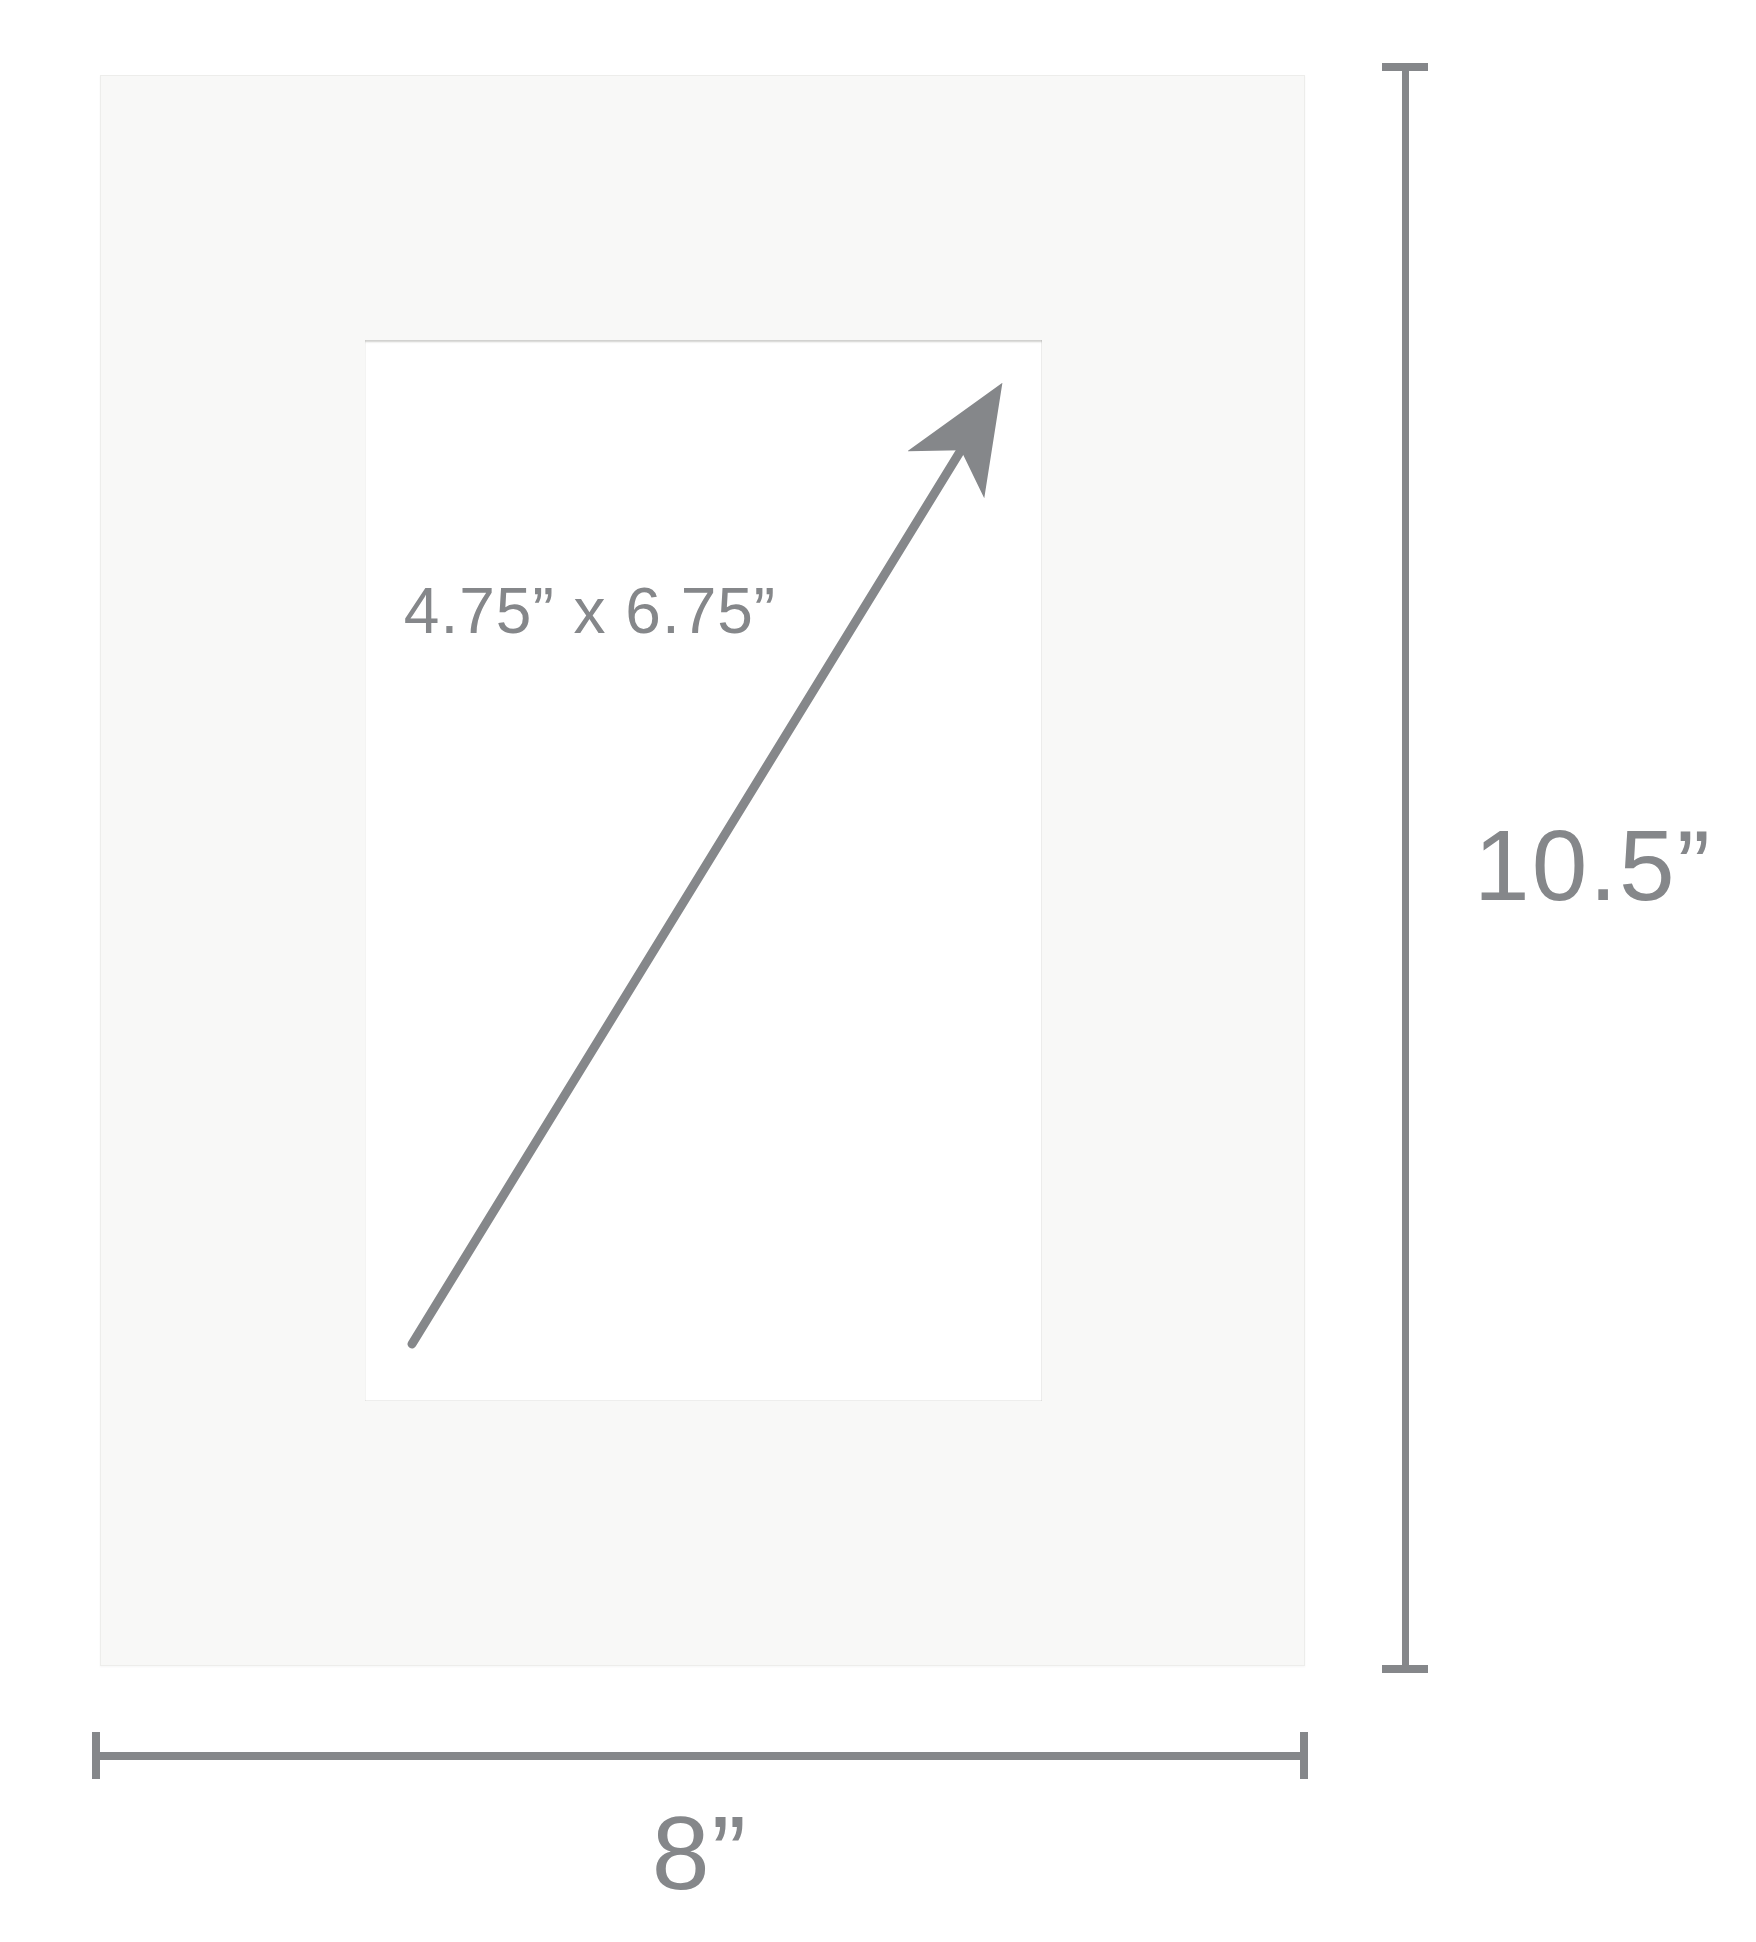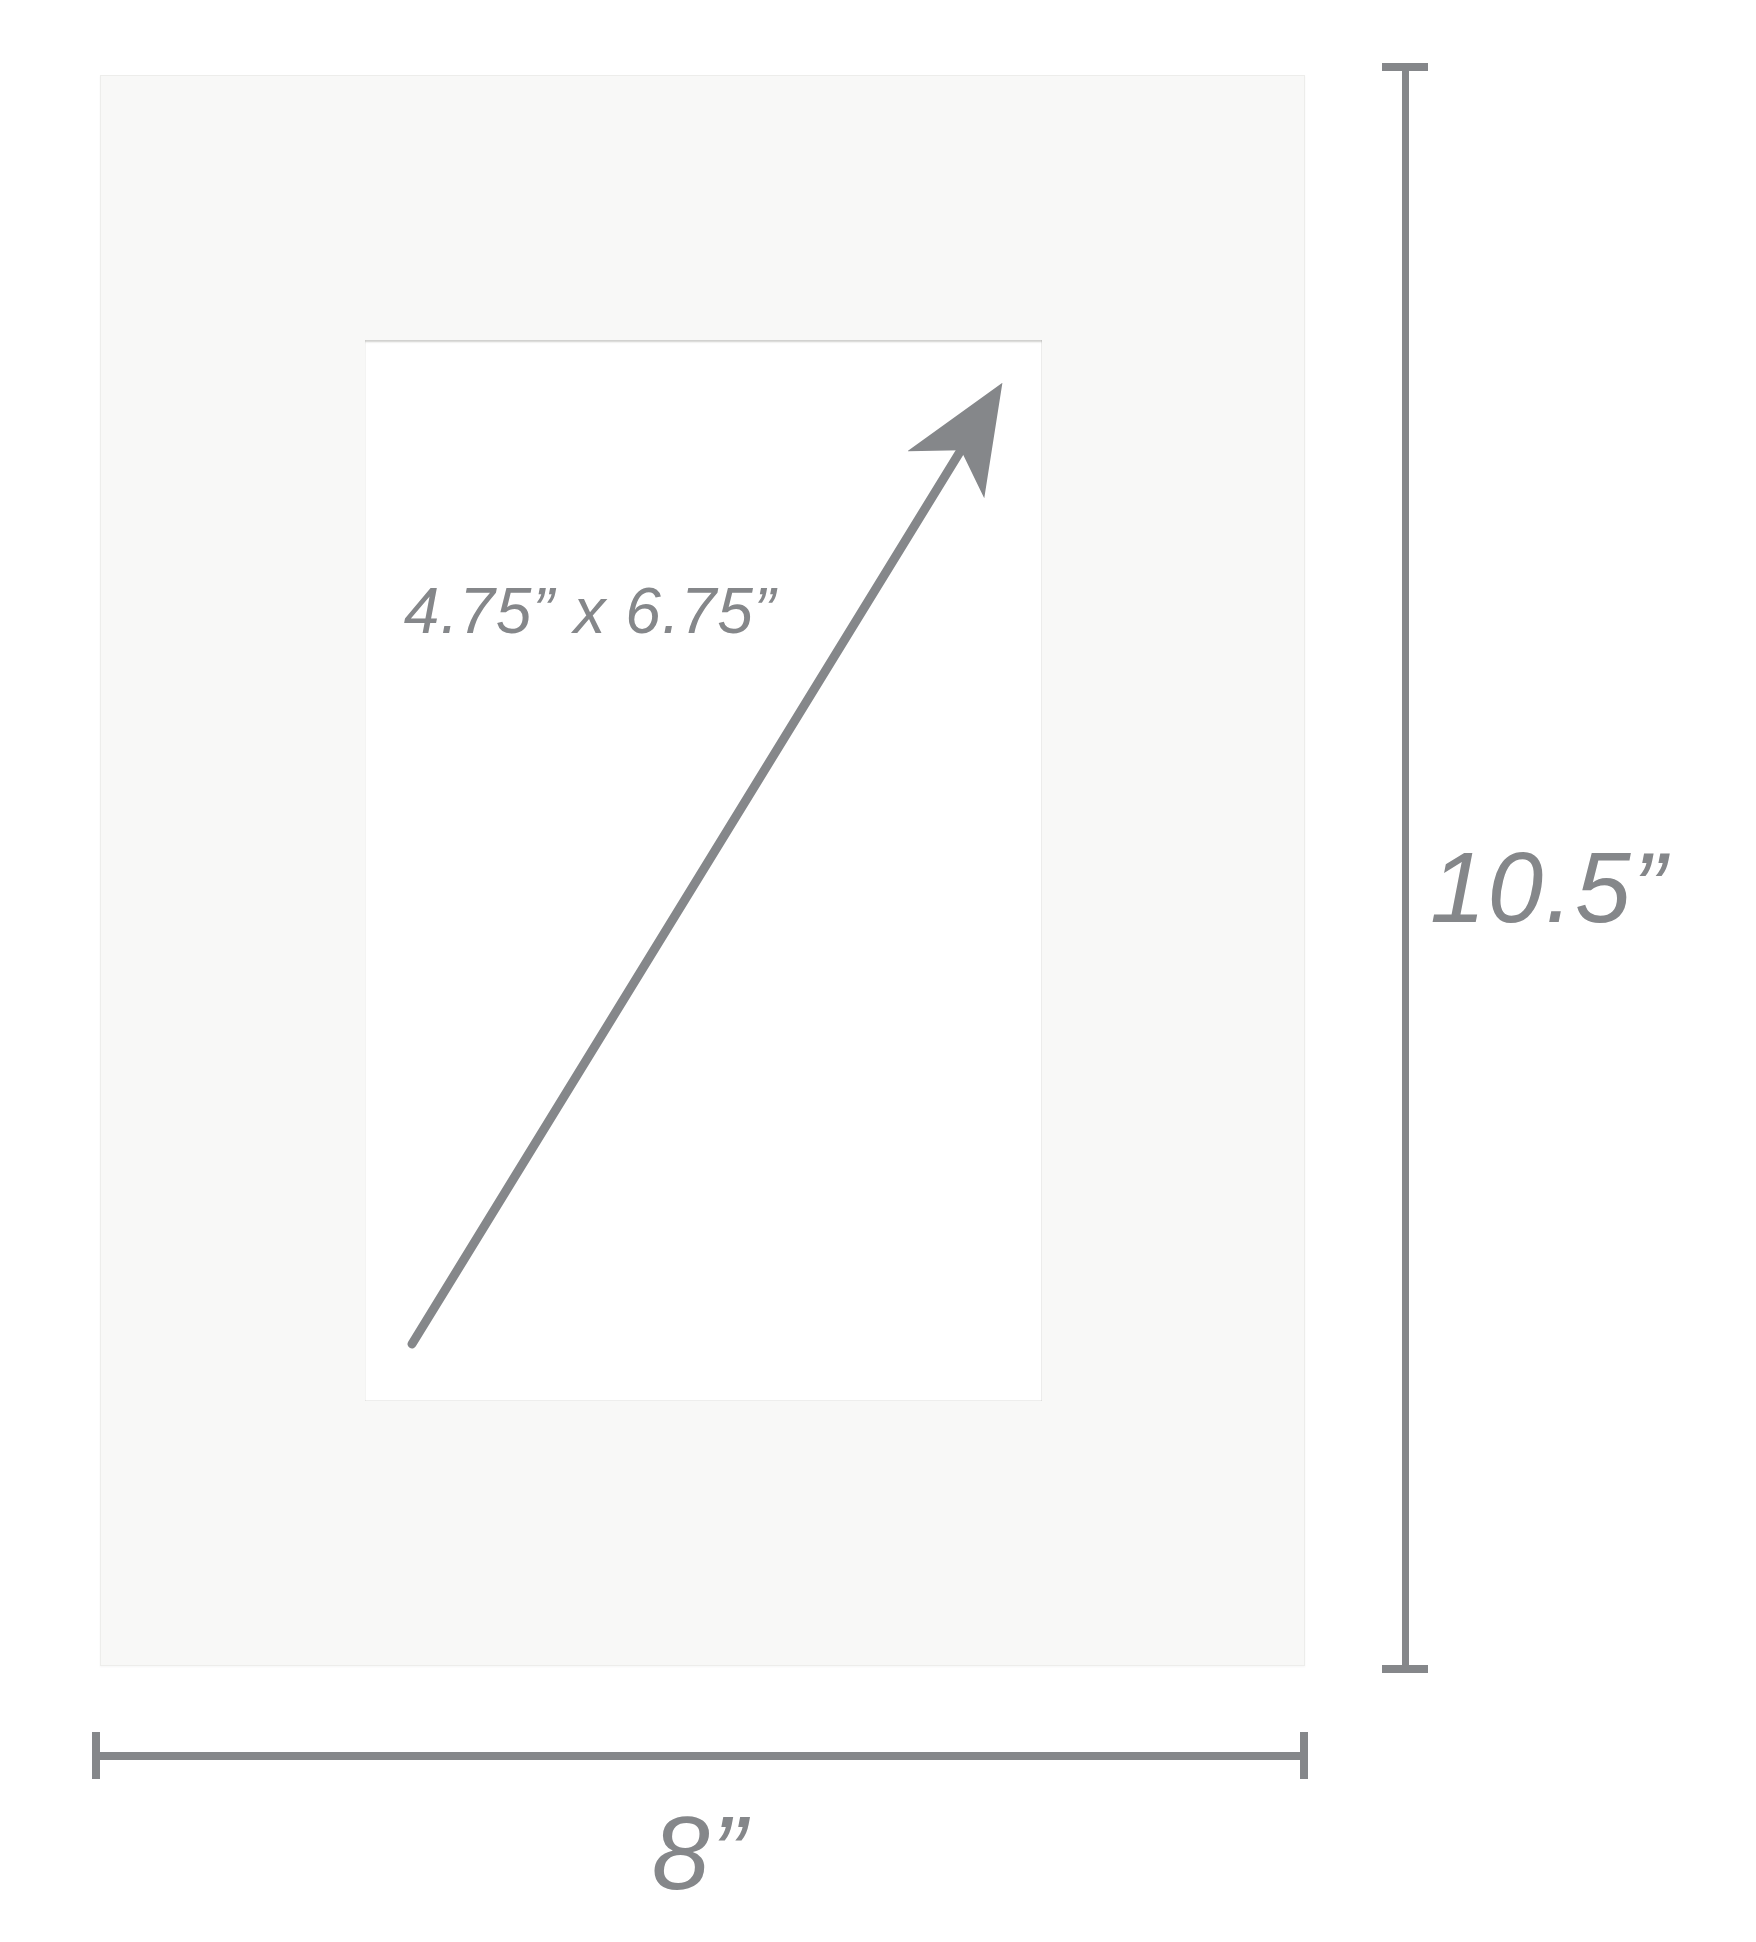--- a/index.html
+++ b/index.html
@@ -14,21 +14,20 @@
     height: 1942px;
     background: var(--background);
     font-family: "Liberation Sans", "DejaVu Sans", sans-serif;
     overflow: hidden;
   }
   .canvas {
     position: relative;
     width: 1756px;
     height: 1942px;
     background: var(--background);
-    font-style: italic;
   }
   .mat {
     position: absolute;
     left: 100px;
     top: 75px;
     width: 1205px;
     height: 1591px;
     background: var(--mat-board);
     border: 1px solid #ededeb;
     box-shadow: 0 1px 2px rgba(0,0,0,0.04);
@@ -94,22 +93,23 @@
     top: 0;
     bottom: 0;
     left: 50%;
     width: 7px;
     margin-left: -3.5px;
     background: var(--gray);
   }
   .height-label {
     position: absolute;
     left: 1430px;
-    top: 824px;
+    top: 802px;
     width: 326px;
+    text-align: center;
     font-size: 100px;
     line-height: 126px;
     color: var(--gray);
     letter-spacing: 2px;
   }
   
   .hdim {
     position: absolute;
     left: 92px;
     top: 1732px;

